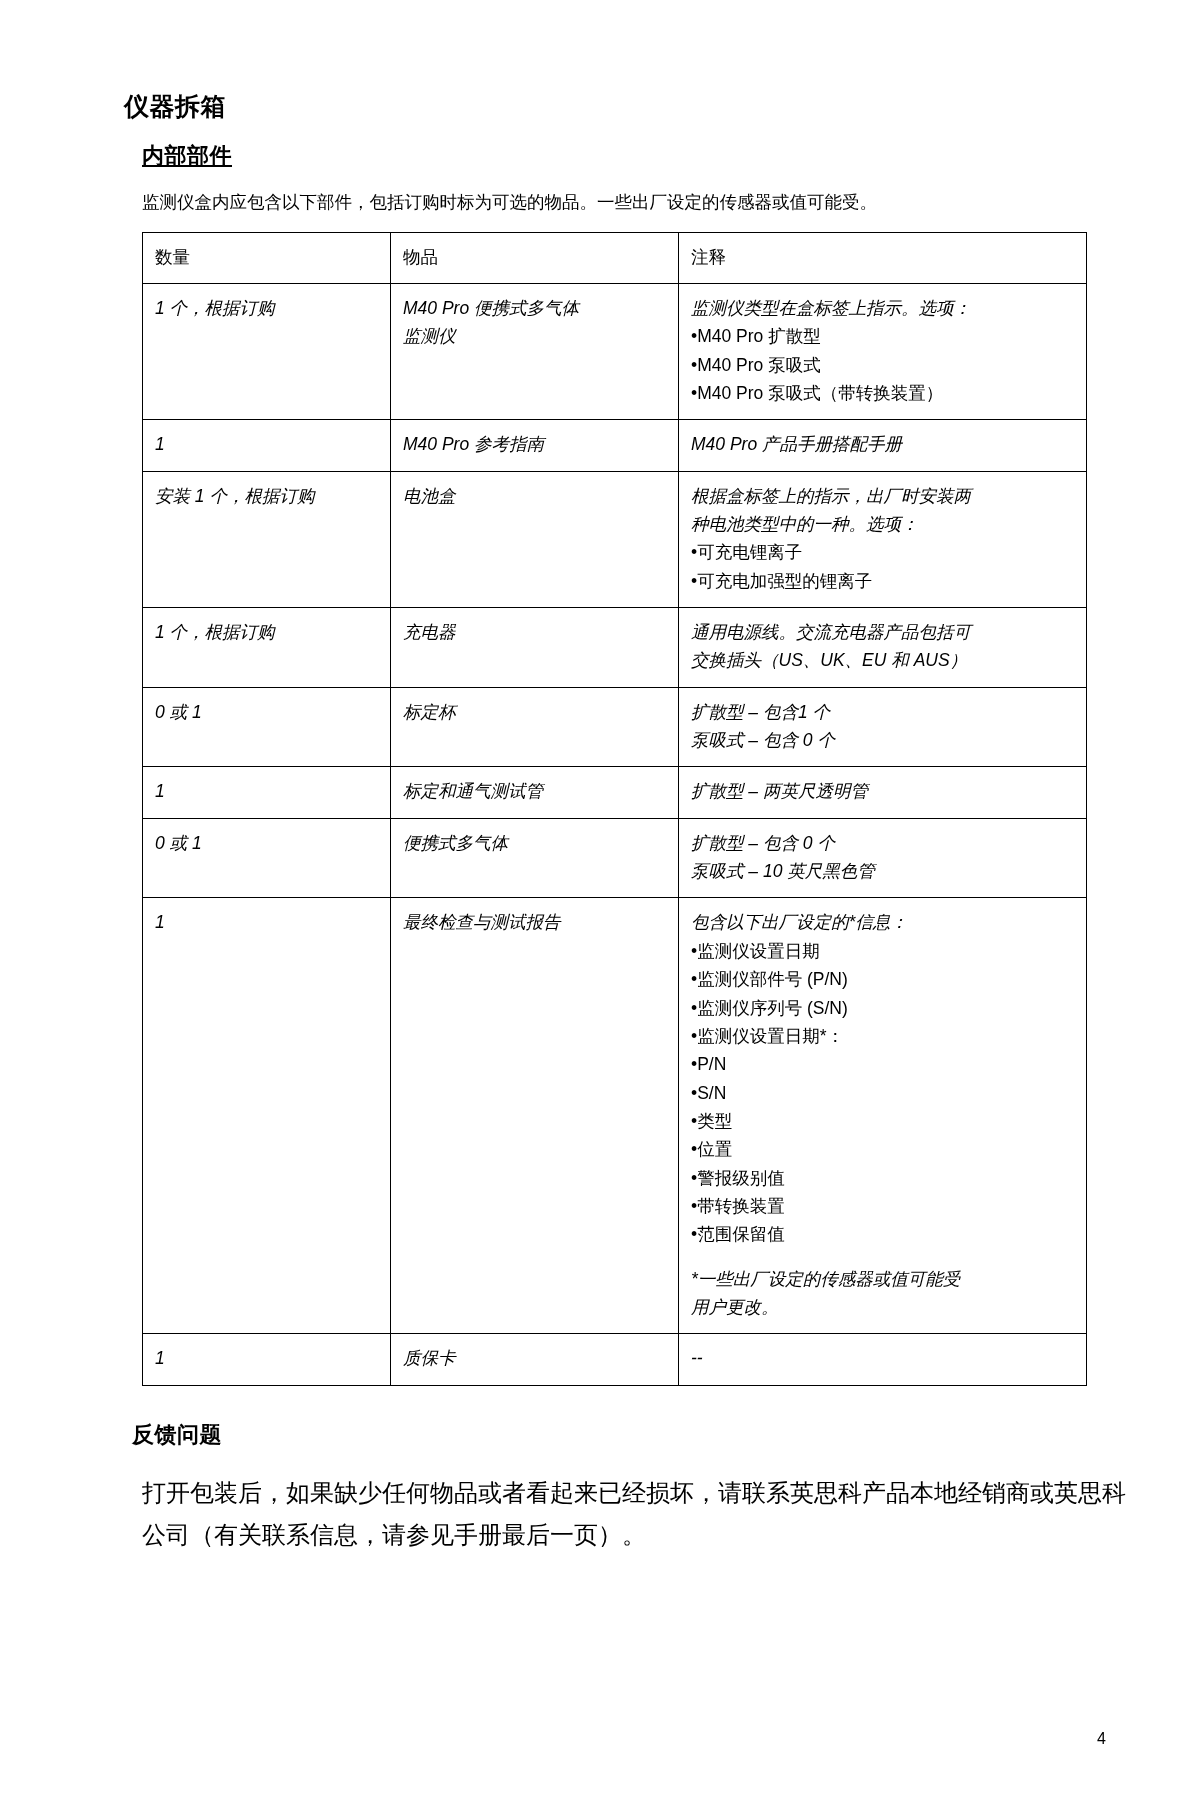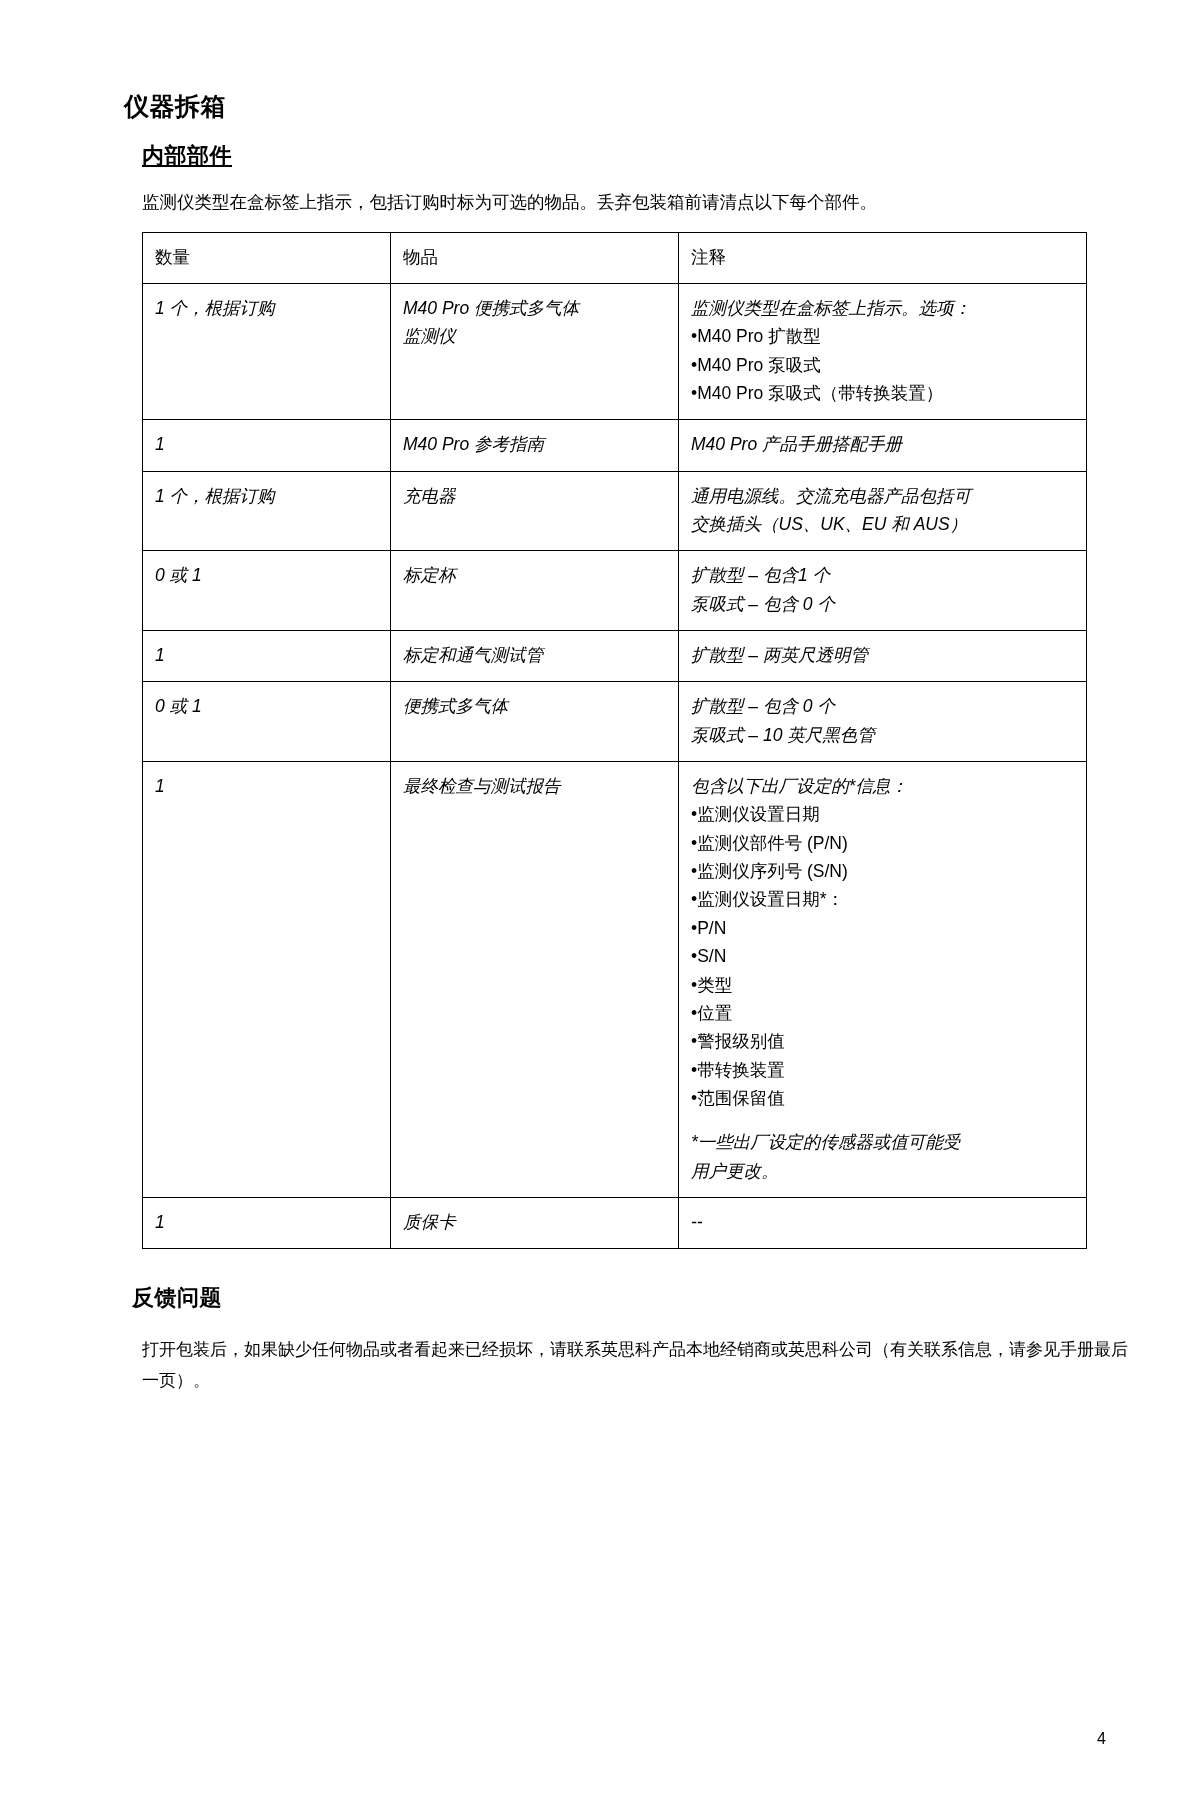--- a/index.html
+++ b/index.html
@@ -63,41 +63,41 @@
   .cell-line { display: block; font-style: italic; }
   .bullet-line { display: block; white-space: nowrap; }
   .blank-line { display: block; height: 16px; }
   h2.feedback {
     font-size: 22px;
     font-weight: bold;
     margin: 34px 0 22px 8px;
     letter-spacing: 0.5px;
   }
   p.closing {
-    font-size: 17px;
+    font-size: 24px;
     line-height: 1.78;
     margin: 0 0 0 18px;
   }
   .page-number {
     position: absolute;
     right: 110px;
     bottom: 52px;
     font-size: 16px;
   }
 </style>
 </head>
 <body>
 
 <div class="page">
 
   <h1 class="doc-h1">仪器拆箱</h1>
 
   <h2 class="doc-h2">内部部件</h2>
 
-  <p class="para">监测仪类型在盒标签上指示，包括订购时标为可选的物品。丢弃包装箱前请清点以下每个部件。</p>
+  <p class="para">监测仪盒内应包含以下部件，包括订购时标为可选的物品。一些出厂设定的传感器或值可能受。</p>
 
   <table class="parts">
     <colgroup>
       <col class="c1">
         <col class="c2">
         <col class="c3">
     </colgroup>
     <thead>
       <tr>
         <th>数量</th>
@@ -123,20 +123,34 @@
         </tr>
         <tr>
           <td>
             <span class="cell-line">1</span>
           </td>
           <td>
             <span class="cell-line">M40 Pro 参考指南</span>
           </td>
           <td>
             <span class="cell-line">M40 Pro 产品手册搭配手册</span>
+          </td>
+        </tr>
+        <tr>
+          <td>
+            <span class="cell-line">安装 1 个，根据订购</span>
+          </td>
+          <td>
+            <span class="cell-line">电池盒</span>
+          </td>
+          <td>
+            <span class="cell-line">根据盒标签上的指示，出厂时安装两</span>
+            <span class="cell-line">种电池类型中的一种。选项：</span>
+            <span class="bullet-line">•可充电锂离子</span>
+            <span class="bullet-line">•可充电加强型的锂离子</span>
           </td>
         </tr>
         <tr>
           <td>
             <span class="cell-line">1 个，根据订购</span>
           </td>
           <td>
             <span class="cell-line">充电器</span>
           </td>
           <td>

